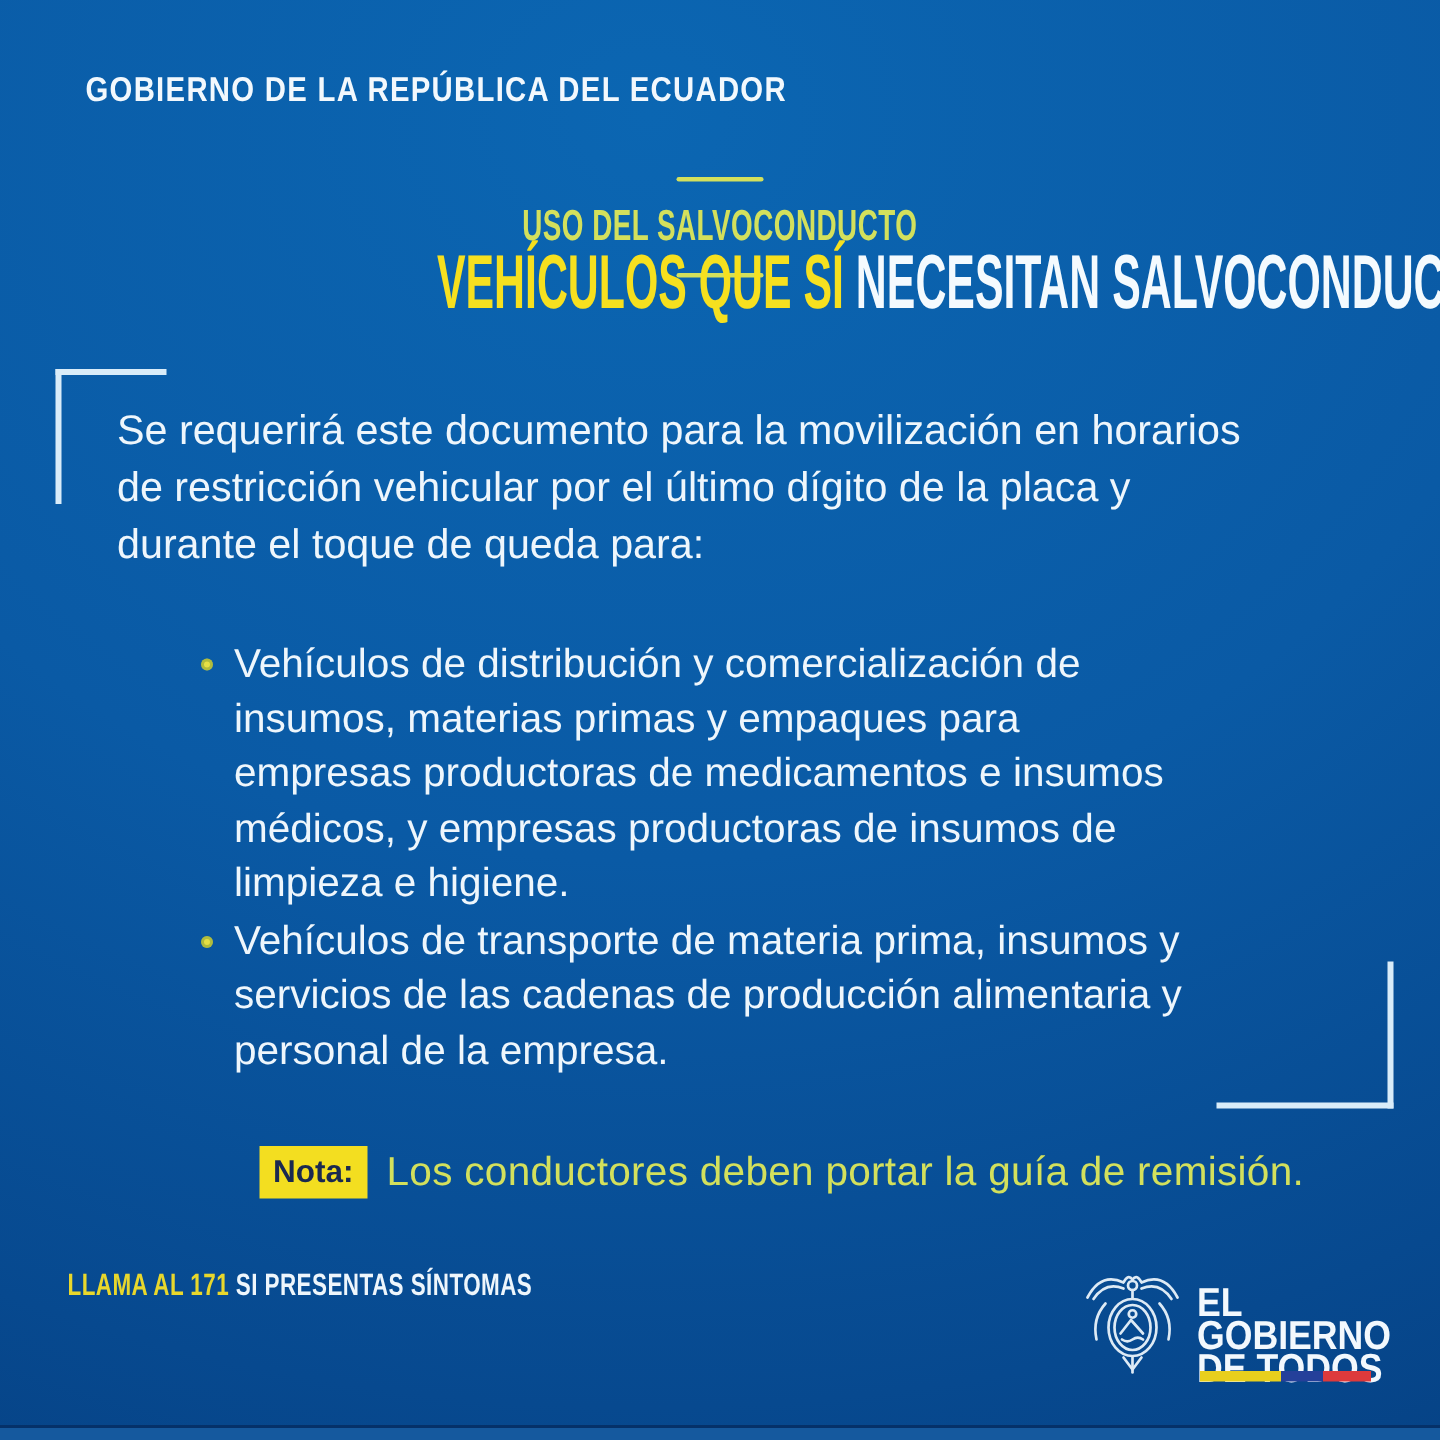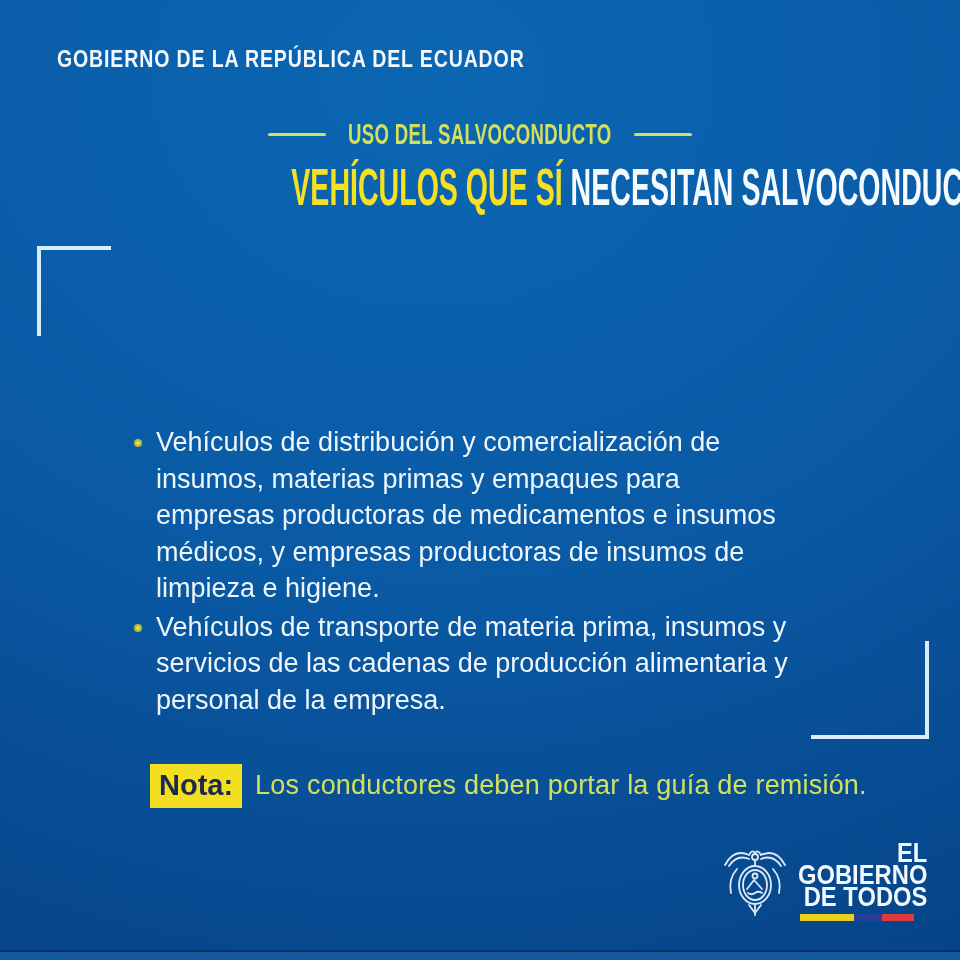--- a/index.html
+++ b/index.html
@@ -18,21 +18,21 @@
   .brand{
     position:absolute;left:57px;top:46px;
     font-size:23px;font-weight:700;letter-spacing:1px;
     color:#f2f8fd;white-space:nowrap;
     transform:scaleX(.85);transform-origin:left center;
   }
 
   
   .kicker-row{
     position:absolute;left:0;top:118px;width:960px;
-    display:flex;align-items:center;justify-content:center;gap:14px;
+    display:flex;align-items:center;justify-content:center;gap:14px;flex-direction:column;
   }
   .kicker-dash{width:58px;height:3px;background:#d3e05c;border-radius:2px;flex:0 0 auto;}
   .kicker-text{
     display:inline-block;font-size:29px;font-weight:700;color:#d3e05c;
     white-space:nowrap;transform:scaleX(.64);transform-origin:center;
     margin:0 -66px;letter-spacing:.5px;
   }
 
   
   .title{
@@ -78,38 +78,38 @@
     background:#e5e045;box-shadow:inset 0 0 0 2px rgba(20,80,40,.25);
   }
 
   
   .note-row{
     position:absolute;left:150px;top:764px;
     display:flex;align-items:center;gap:13px;
   }
   .note-chip{
     background:#f3de20;color:#1a2950;
-    font-size:29px;font-weight:700;
-    padding:6px 9px;line-height:1.1;
+    font-size:21px;font-weight:700;
+    padding:6px 9px;line-height:1.1;margin-left:23px;
   }
   .note-text{font-size:27px;color:#d3e05c;letter-spacing:.2px;}
 
   
   .footer{position:absolute;left:45px;top:845px;}
   .f-line{height:30px;}
   .f-squeeze{
     display:inline-block;white-space:nowrap;
     font-size:20.5px;font-weight:700;letter-spacing:.4px;
     transform:scaleX(.73);transform-origin:left center;
   }
 
   
   .logo{position:absolute;left:716px;top:840px;width:235px;height:95px;}
   .crest{position:absolute;left:6px;top:3px;}
-  .wordmark{position:absolute;left:82px;top:2px;text-align:right;}
+  .wordmark{position:absolute;left:82px;top:17px;}
   .wm-line{
     display:block;white-space:nowrap;
     font-size:27px;font-weight:700;color:#f2f8fd;
     line-height:22px;height:22px;
     transform:scaleX(.88);transform-origin:left center;
   }
   .flag-bar{position:absolute;left:84px;top:74px;display:flex;height:7px;}
   .flag-yellow{width:54px;background:#e8cf1d;}
   .flag-blue{width:28px;background:#24409a;}
   .flag-red{width:32px;background:#dd3a3c;}
@@ -133,40 +133,46 @@
   </div>
 
   <h1 class="title">
     <span class="title-squeeze">
       <span class="title-hl">VEHÍCULOS QUE SÍ</span><span class="title-rest"> NECESITAN SALVOCONDUCTO</span>
     </span>
   </h1>
 
   <div class="bracket-open"></div>
 
+  <p class="intro">Se requerirá este documento para la movilización en horarios
+de restricción vehicular por el último dígito de la placa y
+durante el toque de queda para:</p>
 
   <ul class="bullets">
       <li>Vehículos de distribución y comercialización de
 insumos, materias primas y empaques para
 empresas productoras de medicamentos e insumos
 médicos, y empresas productoras de insumos de
 limpieza e higiene.</li>
       <li>Vehículos de transporte de materia prima, insumos y
 servicios de las cadenas de producción alimentaria y
 personal de la empresa.</li>
     </ul>
 
   <div class="bracket-close"></div>
 
   <div class="note-row">
     <span class="note-chip">Nota:</span>
     <span class="note-text">Los conductores deben portar la guía de remisión.</span>
   </div>
 
   <div class="footer">
+    <div class="f-line">
+      <span class="f-squeeze"><span class="y">LLAMA AL 171</span><span class="w"> SI PRESENTAS SÍNTOMAS</span></span>
+    </div>
   </div>
 
   <div class="logo">
     <svg class="crest" width="66" height="78" viewBox="0 0 66 78" fill="none" stroke="#e9f3fb" stroke-width="1.8" stroke-linecap="round" stroke-linejoin="round" opacity="0.95">
 
       <path d="M3 22 Q12 5 27 12 Q30 6 33 10 Q36 6 39 12 Q54 5 63 22"></path>
       <path d="M7 23 Q15 11 27 16"></path>
       <path d="M59 23 Q51 11 39 16"></path>
 
       <circle cx="33" cy="14" r="3"></circle>

